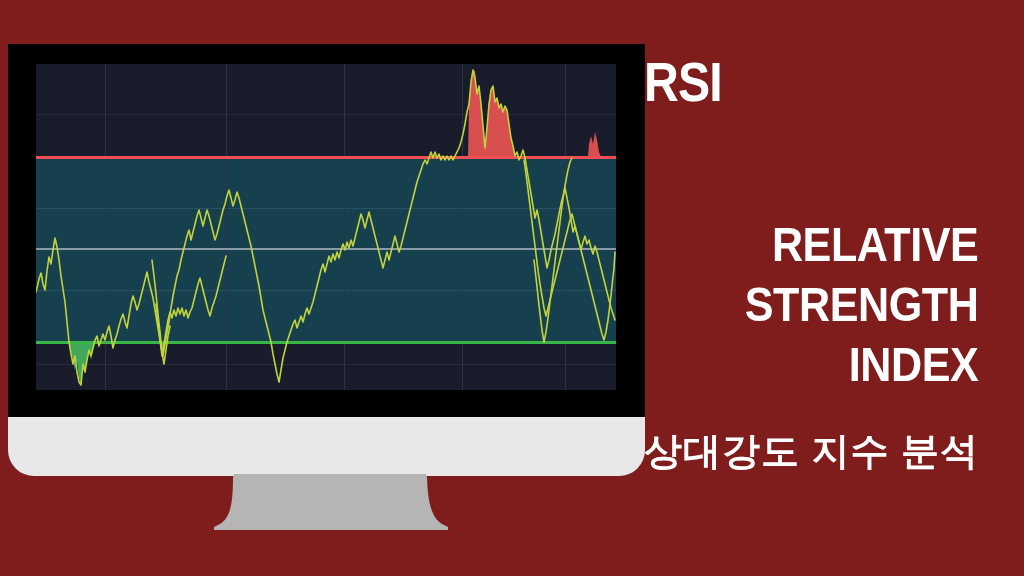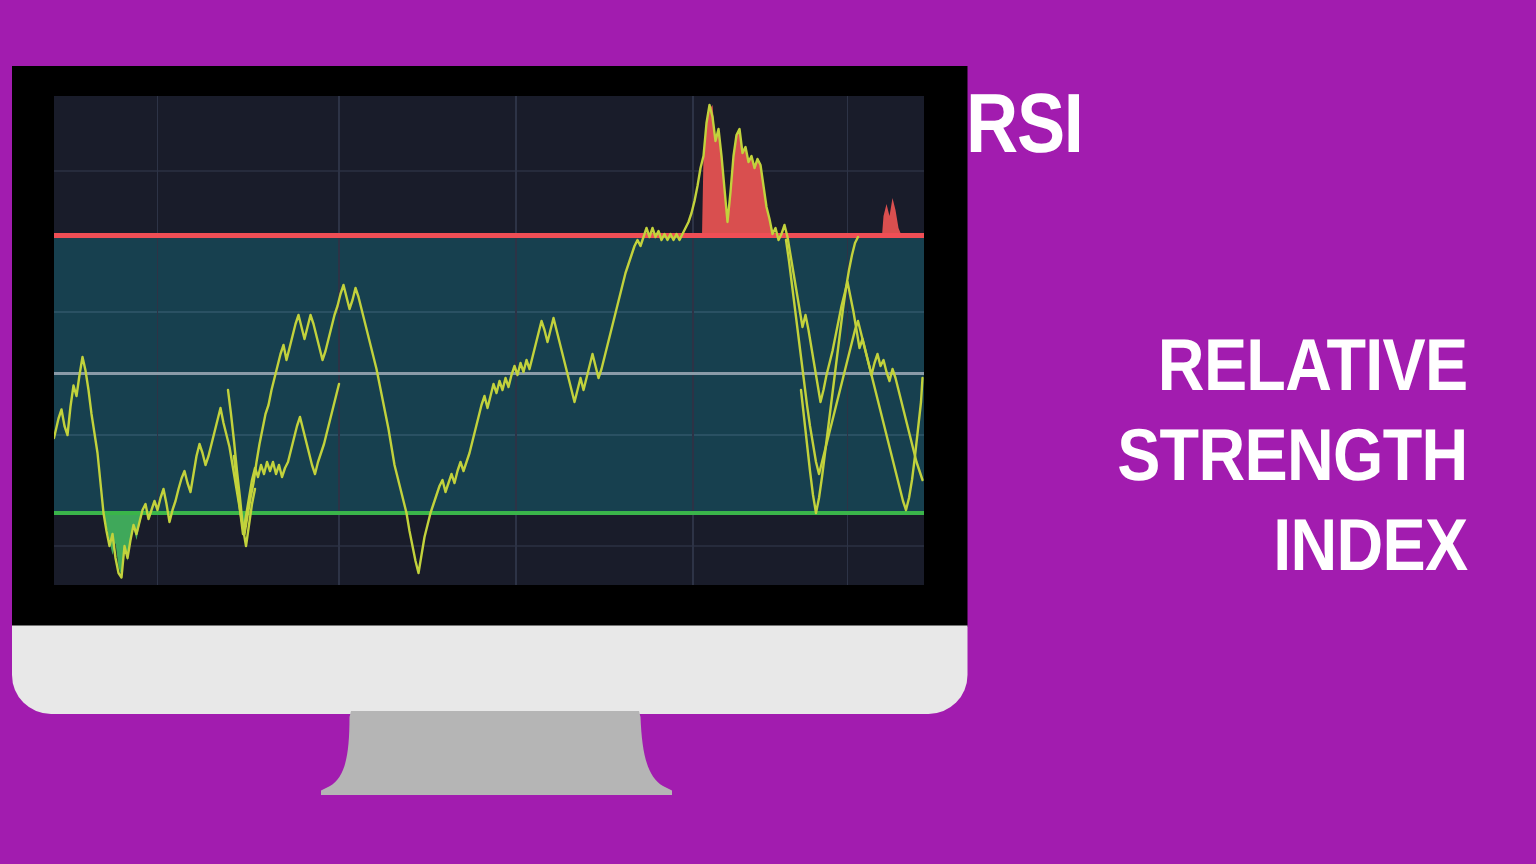--- a/index.html
+++ b/index.html
@@ -4,21 +4,21 @@
 <style>
   html, body {
     margin: 0;
     padding: 0;
     background: #000000;
   }
   #root {
     position: relative;
     width: 1024px;
     height: 576px;
-    background: #a21caf;
+    background: #7f1d1d;
     overflow: hidden;
     font-family: "Liberation Sans", sans-serif;
   }
 
   
   #monitor {
     position: absolute;
     left: 0;
     top: 0;
     width: 660px;
@@ -240,15 +240,16 @@
   <div id="text-panel">
 
     <div id="title-rsi">RSI</div>
 
     <div id="subtitle-block">
       <div class="sub-line">RELATIVE</div>
       <div class="sub-line">STRENGTH</div>
       <div class="sub-line">INDEX</div>
     </div>
 
+    <div id="korean-line">상대강도 지수 분석</div>
   </div>
 
 </div>
 
 </body></html>

